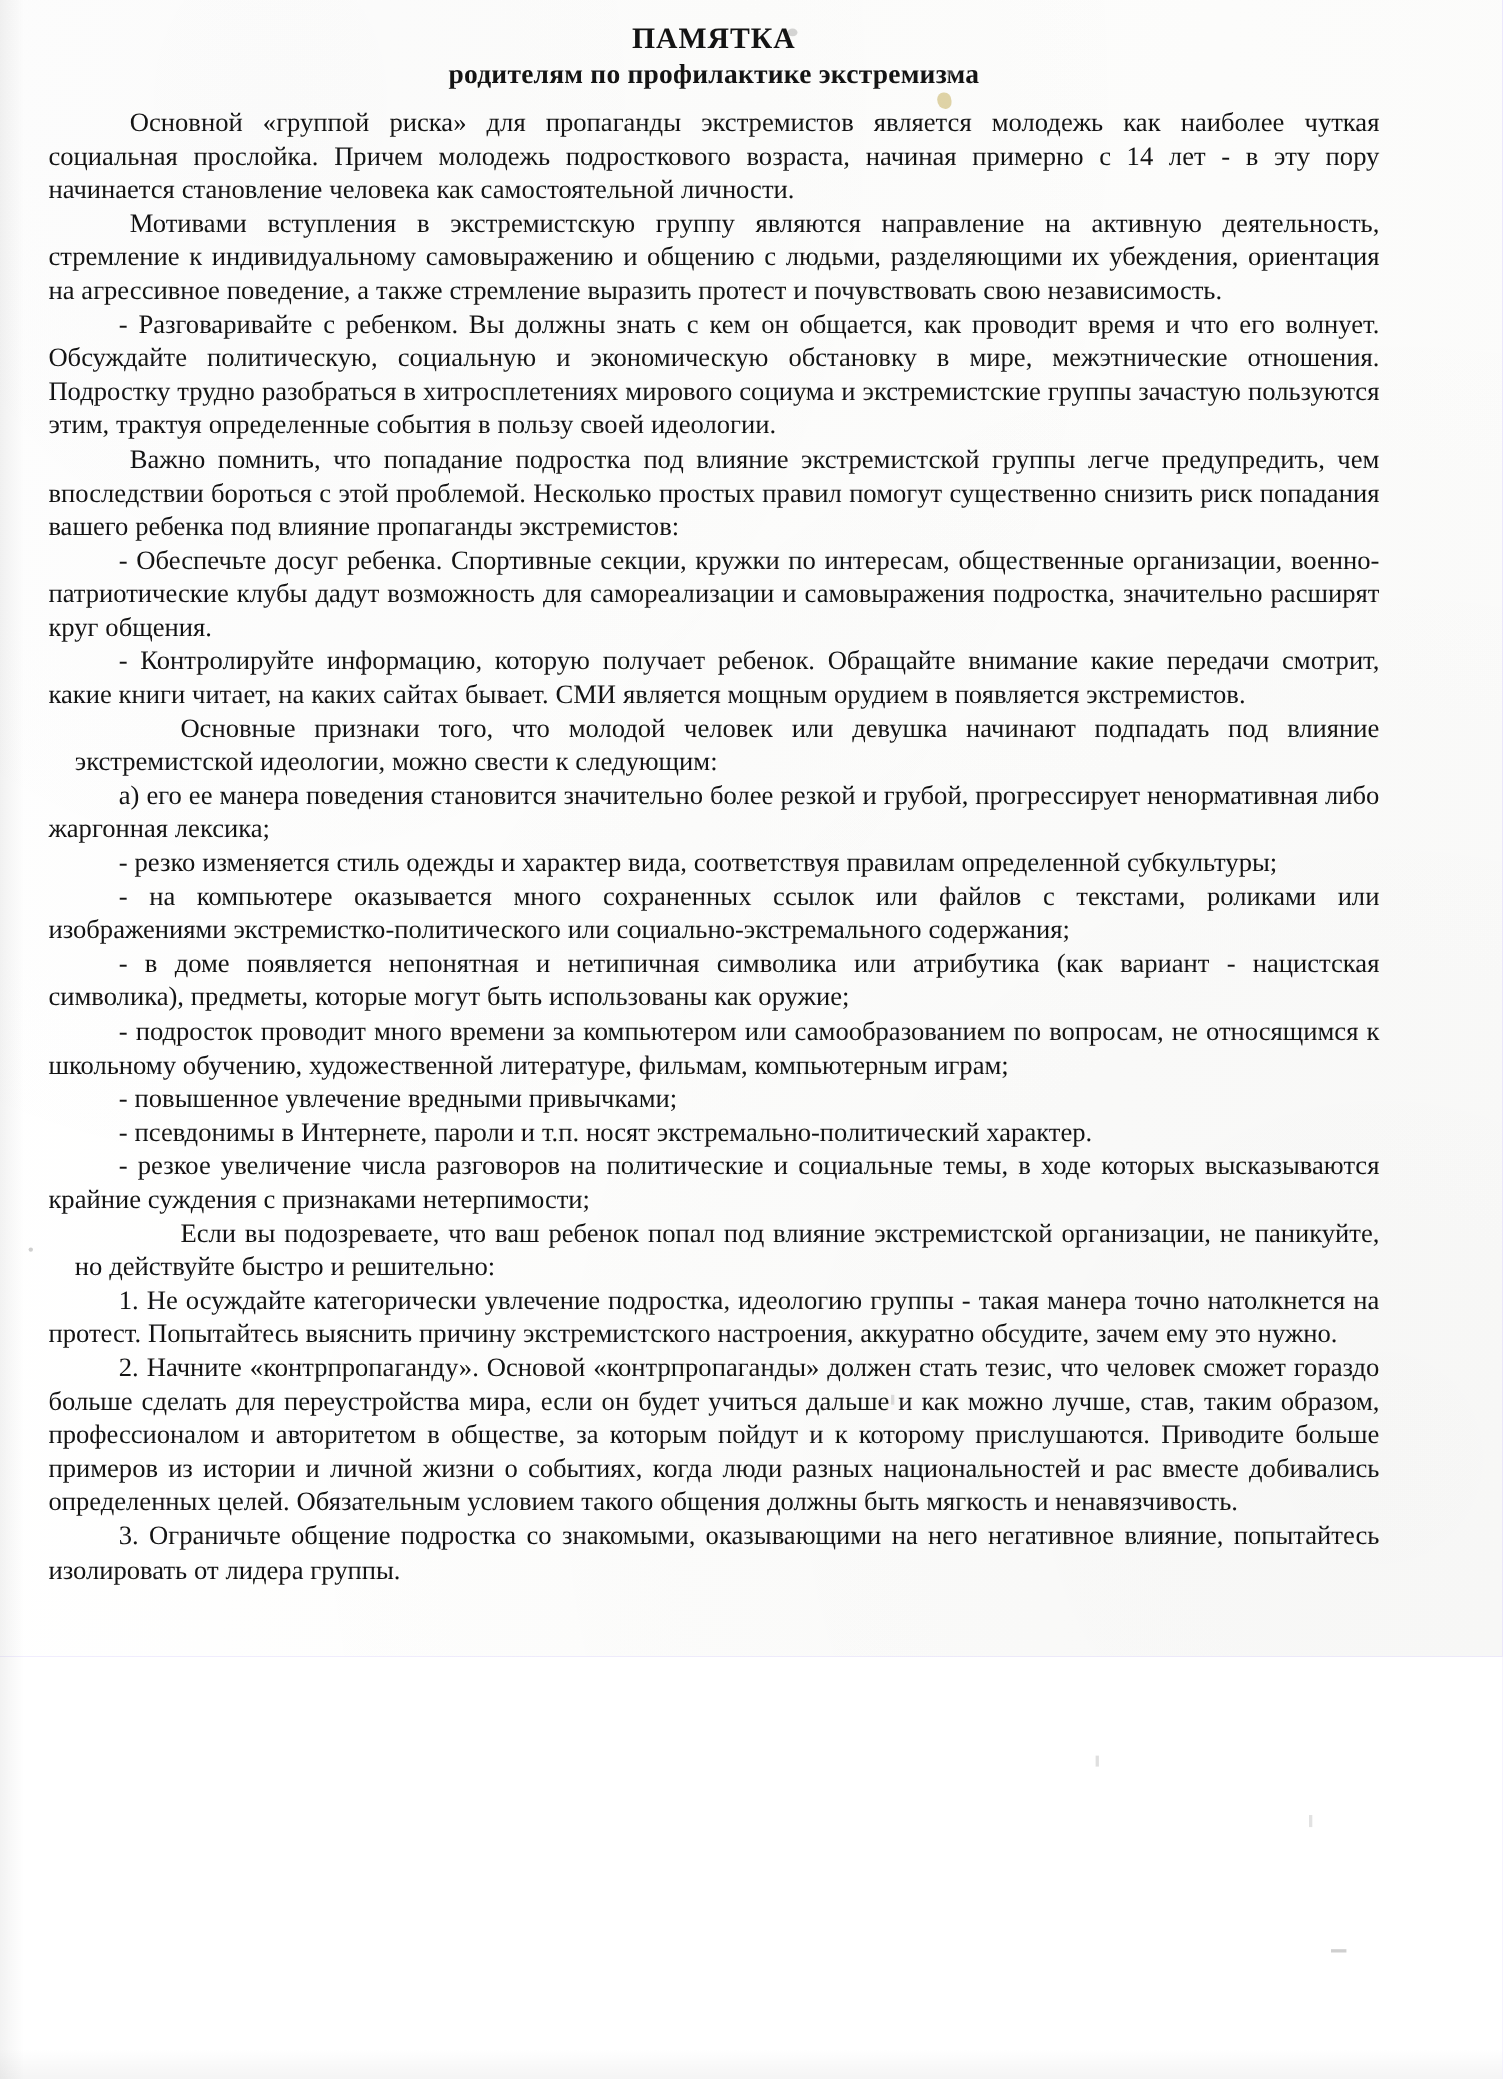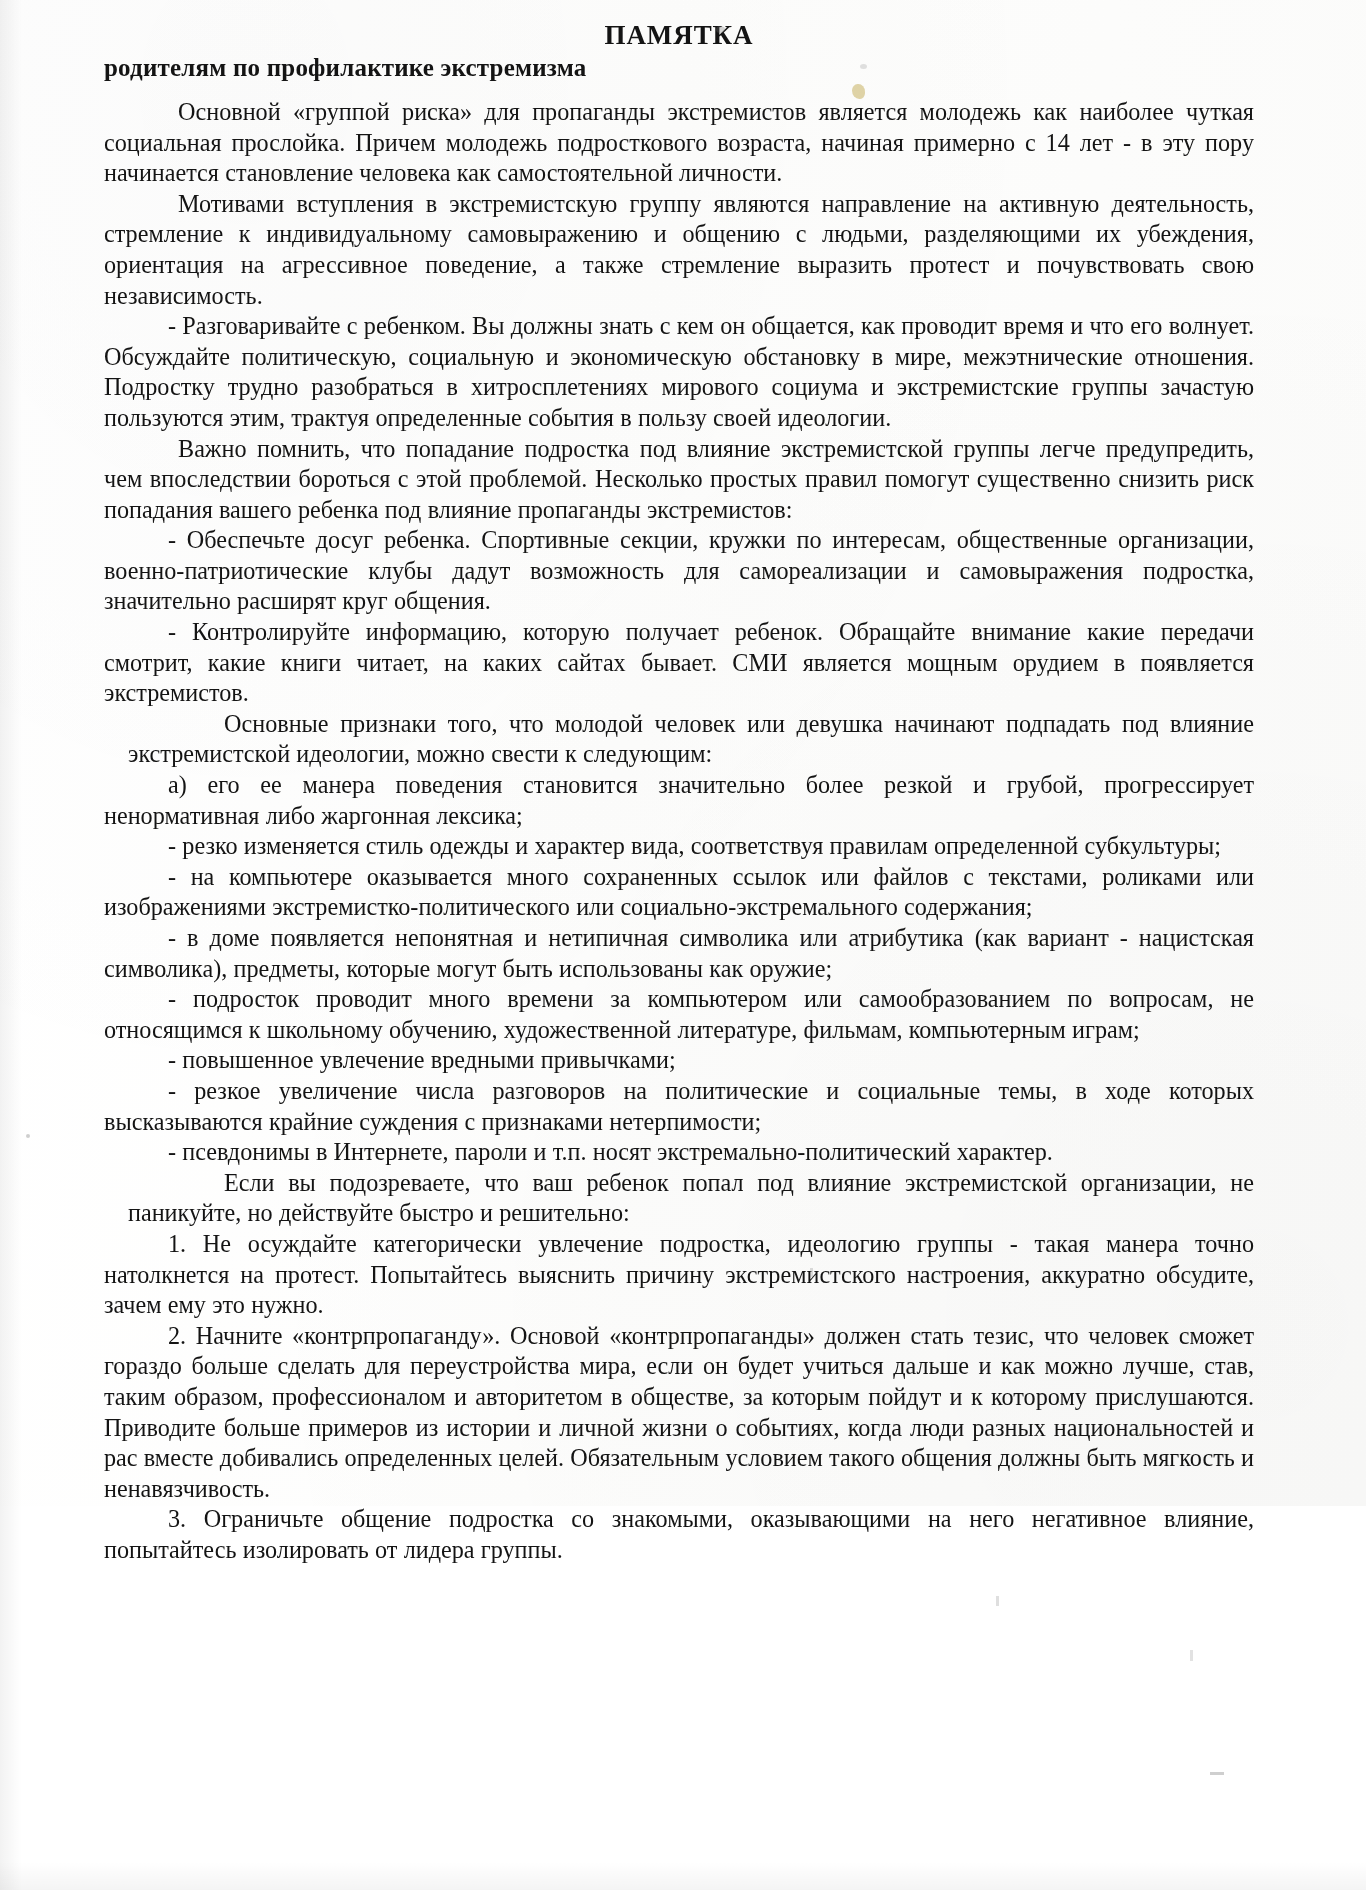--- a/index.html
+++ b/index.html
@@ -12,21 +12,21 @@
     height: 1890px;
     font-family: "Liberation Serif", "DejaVu Serif", serif;
     color: #141414;
     overflow: hidden;
   }
   .page {
     position: relative;
     width: 1366px;
     height: 1506px;
     box-sizing: border-box;
-    padding: 18px 112px 0 104px;
+    padding: 18px 112px 0 44px;
     background: #c4b5fd;
   }
   
   .page::before {
     content: "";
     position: absolute;
     inset: 0;
     background:
       radial-gradient(ellipse at 18% 6%, rgba(0,0,0,0.016), rgba(0,0,0,0) 55%),
       radial-gradient(ellipse at 92% 88%, rgba(0,0,0,0.018), rgba(0,0,0,0) 60%),
@@ -42,21 +42,21 @@
   .doc-title {
     text-align: center;
     font-weight: bold;
     font-size: 27px;
     letter-spacing: 0.9px;
     line-height: 1.12;
     margin: 0;
     padding-top: 2px;
   }
   .doc-subtitle {
-    text-align: left;
+    text-align: center;
     font-weight: bold;
     font-size: 25px;
     letter-spacing: 0.2px;
     line-height: 1.15;
     margin: 4px 0 0 0;
   }
 
   .body-block {
     margin-top: 14px;
     font-family: Liberation Serif, serif;
@@ -176,22 +176,22 @@
       <p class="para">Важно помнить, что попадание подростка под влияние экстремистской группы легче предупредить, чем впоследствии бороться с этой проблемой. Несколько простых правил помогут существенно снизить риск попадания вашего ребенка под влияние пропаганды экстремистов:</p>
       <p class="para hang">- Обеспечьте досуг ребенка. Спортивные секции, кружки по интересам, общественные организации, военно-патриотические клубы дадут возможность для самореализации и самовыражения подростка, значительно расширят круг общения.</p>
       <p class="para hang">- Контролируйте информацию, которую получает ребенок. Обращайте внимание какие передачи смотрит, какие книги читает, на каких сайтах бывает. СМИ является мощным орудием в появляется экстремистов.</p>
       <p class="para hang-wide">Основные признаки того, что молодой человек или девушка начинают подпадать под влияние экстремистской идеологии, можно свести к следующим:</p>
       <p class="para hang">а) его ее манера поведения становится значительно более резкой и грубой, прогрессирует ненормативная либо жаргонная лексика;</p>
       <p class="para hang">- резко изменяется стиль одежды и характер вида, соответствуя правилам определенной субкультуры;</p>
       <p class="para hang">- на компьютере оказывается много сохраненных ссылок или файлов с текстами, роликами или изображениями экстремистко-политического или социально-экстремального содержания;</p>
       <p class="para hang">- в доме появляется непонятная и нетипичная символика или атрибутика (как вариант - нацистская символика), предметы, которые могут быть использованы как оружие;</p>
       <p class="para hang">- подросток проводит много времени за компьютером или самообразованием по вопросам, не относящимся к школьному обучению, художественной литературе, фильмам, компьютерным играм;</p>
       <p class="para hang">- повышенное увлечение вредными привычками;</p>
+      <p class="para hang">- псевдонимы в Интернете, пароли и т.п. носят экстремально-политический характер.</p>
       <p class="para hang">- резкое увеличение числа разговоров на политические и социальные темы, в ходе которых высказываются крайние суждения с признаками нетерпимости;</p>
-      <p class="para hang">- псевдонимы в Интернете, пароли и т.п. носят экстремально-политический характер.</p>
       <p class="para hang-wide">Если вы подозреваете, что ваш ребенок попал под влияние экстремистской организации, не паникуйте, но действуйте быстро и решительно:</p>
       <p class="para hang">1. Не осуждайте категорически увлечение подростка, идеологию группы - такая манера точно натолкнется на протест. Попытайтесь выяснить причину экстремистского настроения, аккуратно обсудите, зачем ему это нужно.</p>
       <p class="para hang">2. Начните «контрпропаганду». Основой «контрпропаганды» должен стать тезис, что человек сможет гораздо больше сделать для переустройства мира, если он будет учиться дальше и как можно лучше, став, таким образом, профессионалом и авторитетом в обществе, за которым пойдут и к которому прислушаются. Приводите больше примеров из истории и личной жизни о событиях, когда люди разных национальностей и рас вместе добивались определенных целей. Обязательным условием такого общения должны быть мягкость и ненавязчивость.</p>
       <p class="para hang">3. Ограничьте общение подростка со знакомыми, оказывающими на него негативное влияние, попытайтесь изолировать от лидера группы.</p>
 
 
     </div>
   </div>
 
   <span class="artifact smudge-a"></span>

